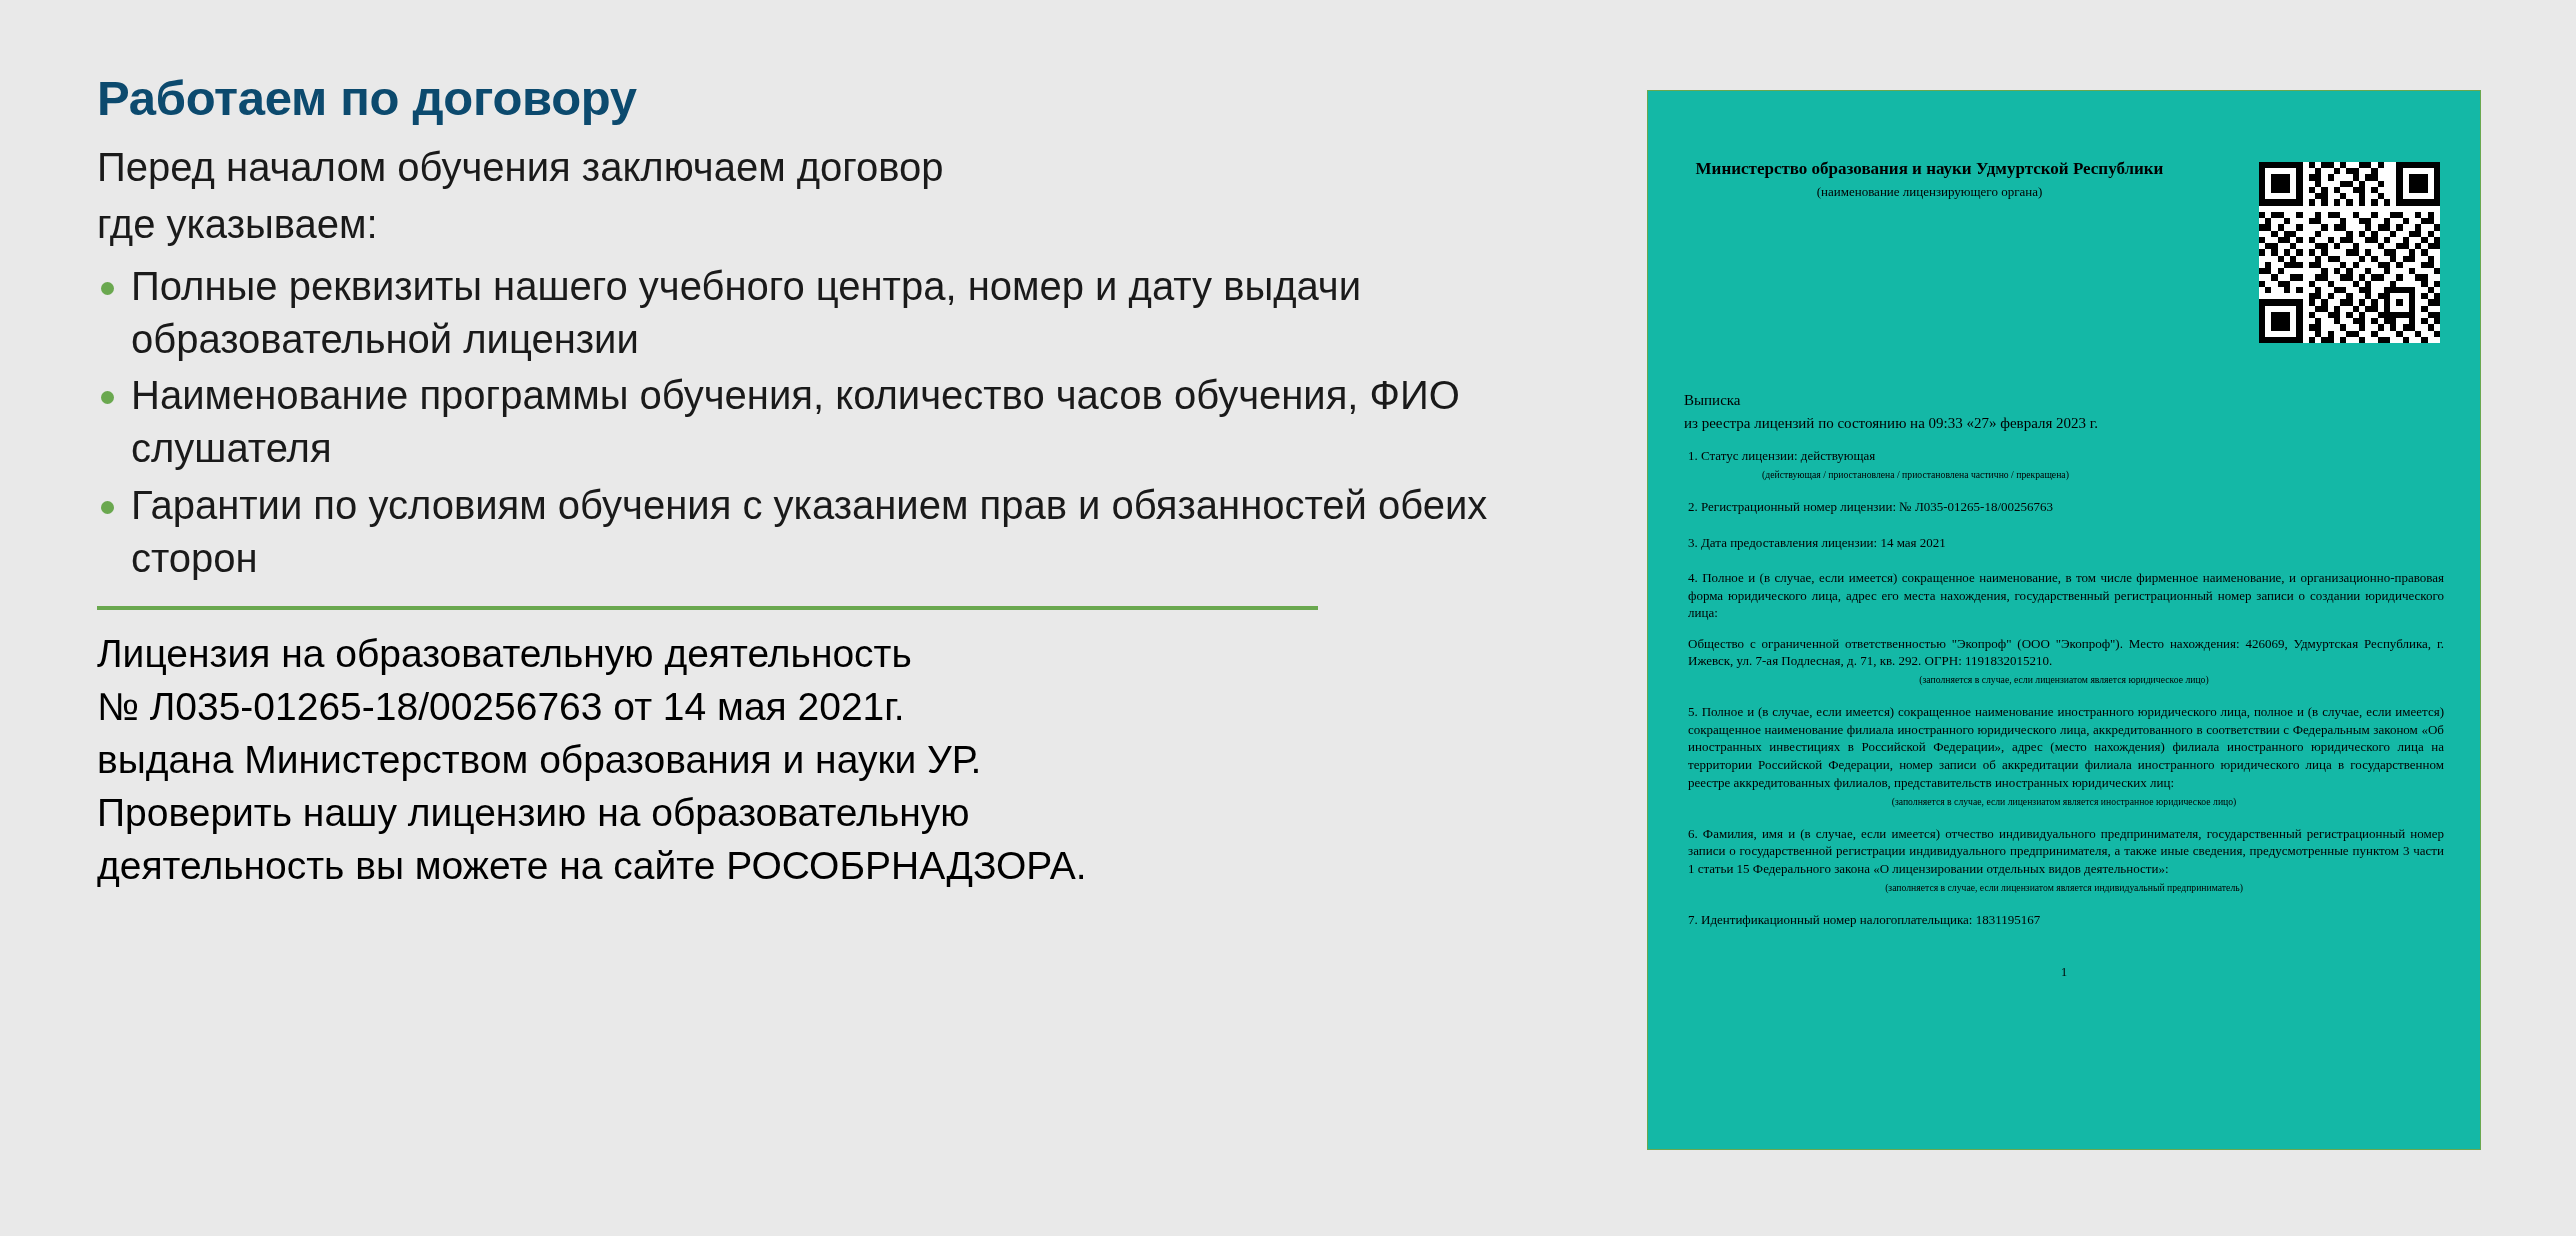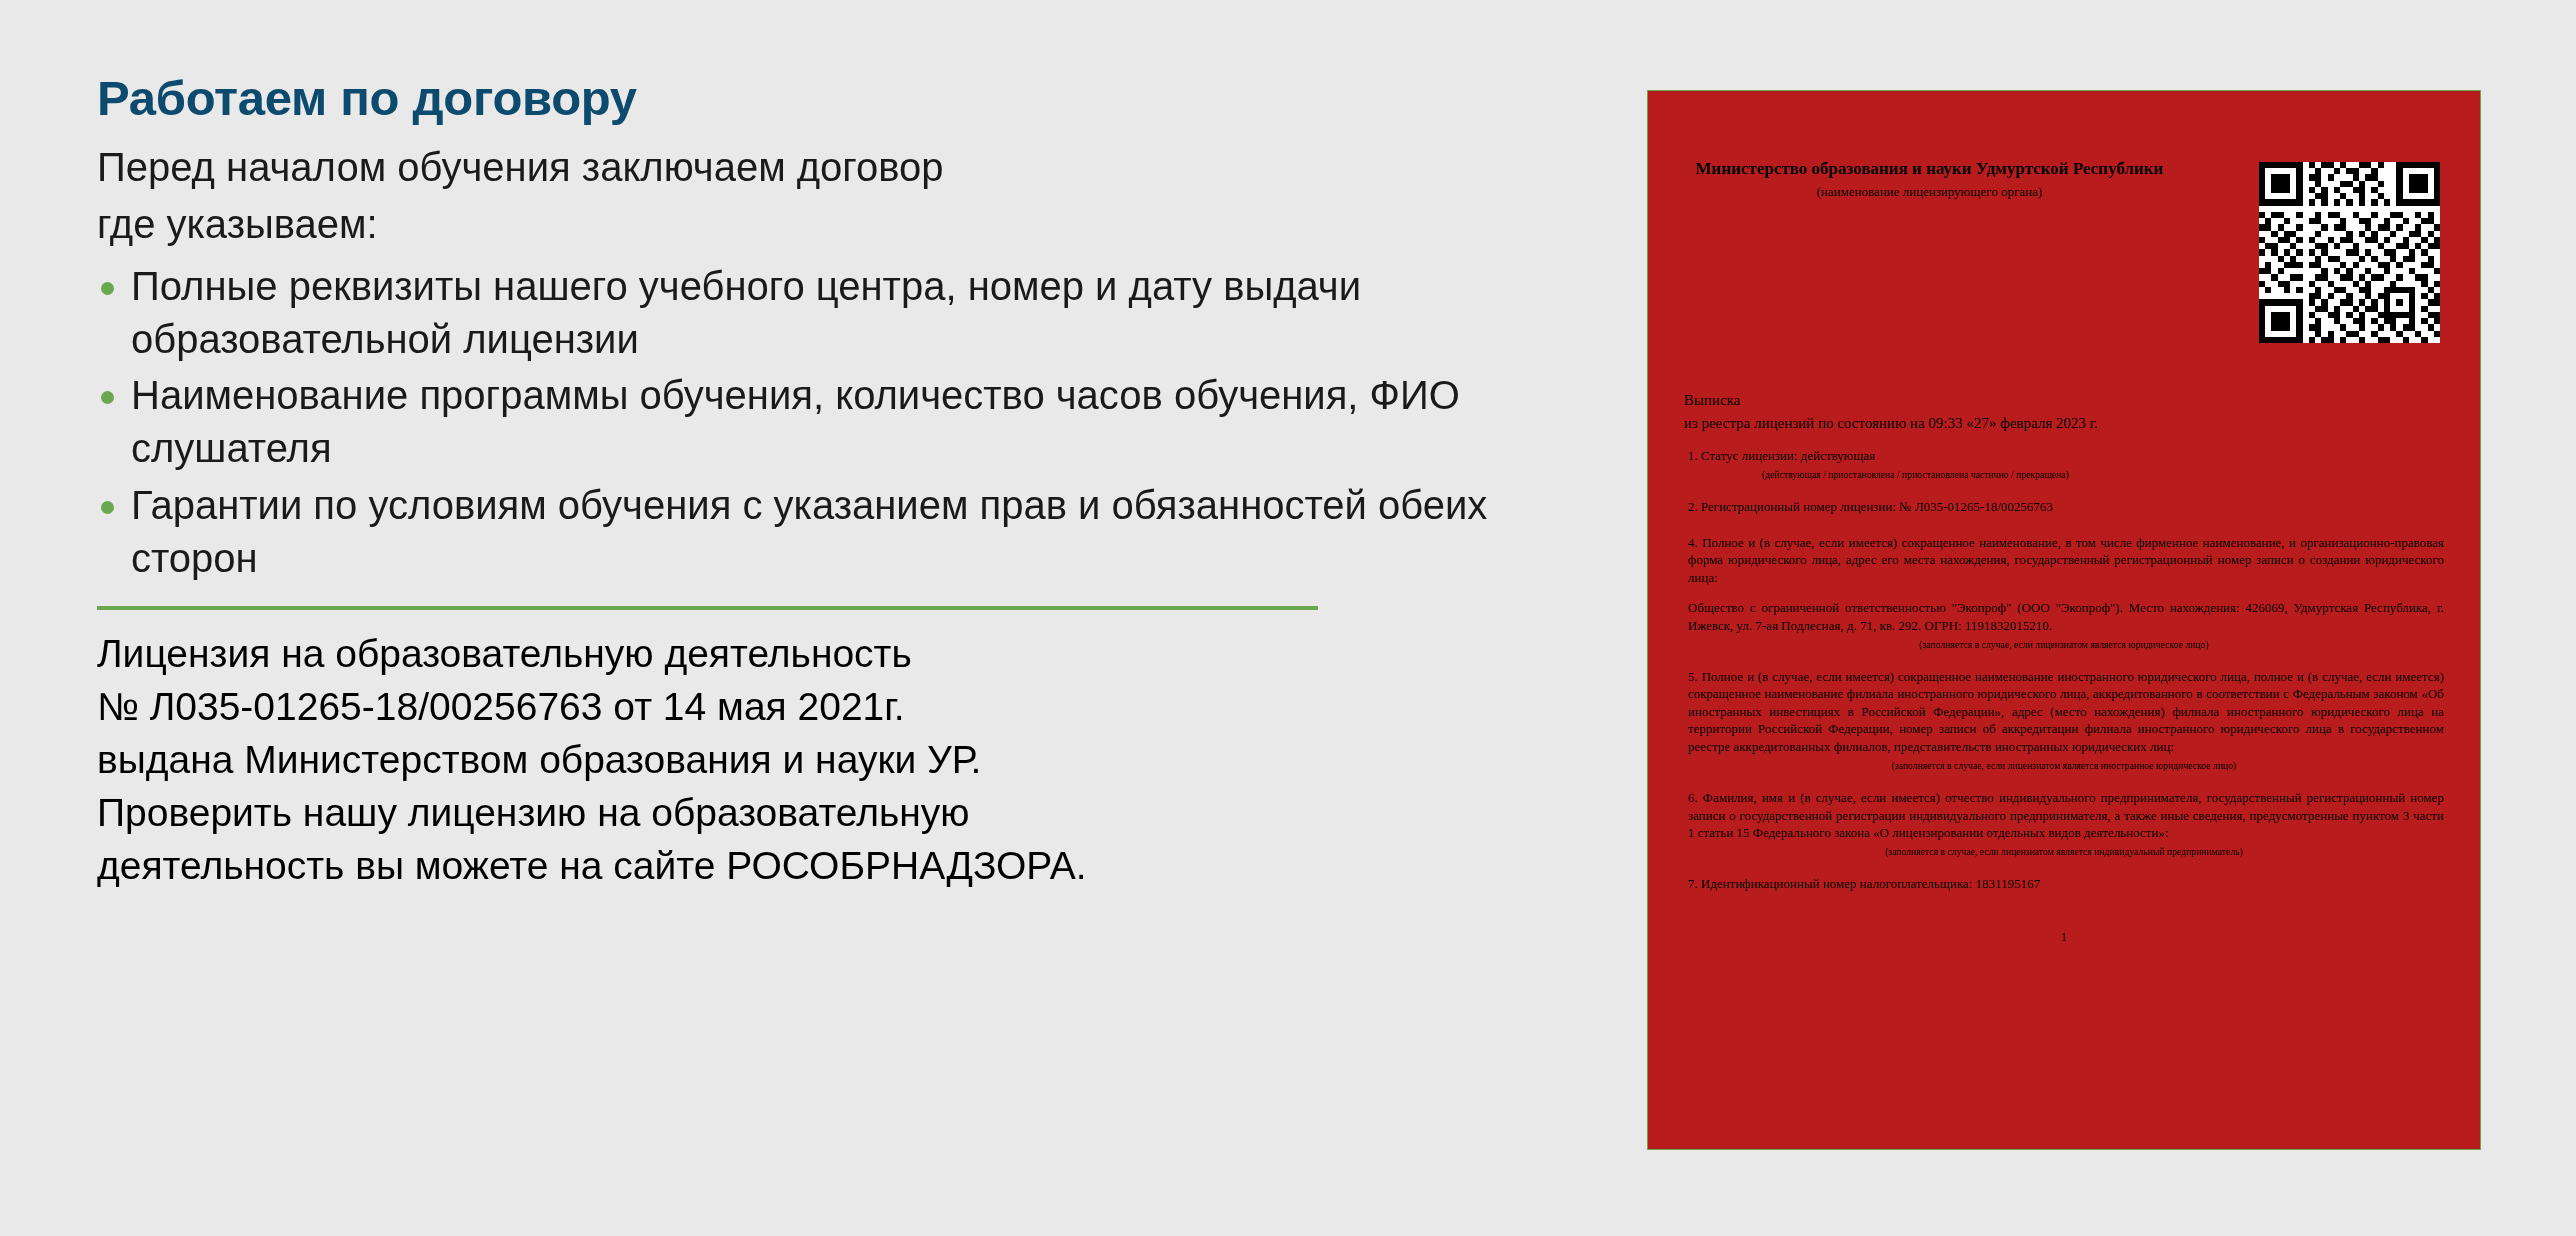--- a/index.html
+++ b/index.html
@@ -80,21 +80,21 @@
     margin: 0;
   }
 
   
   .doc-wrap {
     position: absolute;
     left: 1647px;
     top: 90px;
     width: 834px;
     height: 1060px;
-    background: #b91c1c;
+    background: #14b8a6;
     border: 1.9px solid #6aa84f;
     box-sizing: border-box;
     padding: 27px 36px 13px 36px;
     font-family: "Liberation Serif", serif;
     color: #000;
   }
   .doc-header {
     position: relative;
     min-height: 194px;
   }
@@ -435,20 +435,21 @@
     <div class="doc-title">
       <div>Выписка</div>
       <div>из реестра лицензий по состоянию на 09:33 «27» февраля 2023 г.</div>
     </div>
 
     <p class="doc-p tight">1. Статус лицензии: действующая</p>
     <p class="doc-note left-pad">(действующая / приостановлена / приостановлена частично / прекращена)</p>
 
     <p class="doc-p">2. Регистрационный номер лицензии: № Л035-01265-18/00256763</p>
 
+    <p class="doc-p">3. Дата предоставления лицензии: 14 мая 2021</p>
 
     <p class="doc-p">4. Полное и (в случае, если имеется) сокращенное наименование, в том числе фирменное наименование, и организационно-правовая форма юридического лица, адрес его места нахождения, государственный регистрационный номер записи о создании юридического лица:</p>
 
     <p class="doc-p tight">Общество с ограниченной ответственностью "Экопроф" (ООО "Экопроф"). Место нахождения: 426069, Удмуртская Республика, г. Ижевск, ул. 7-ая Подлесная, д. 71, кв. 292. ОГРН: 1191832015210.</p>
     <p class="doc-note">(заполняется в случае, если лицензиатом является юридическое лицо)</p>
 
     <p class="doc-p">5. Полное и (в случае, если имеется) сокращенное наименование иностранного юридического лица, полное и (в случае, если имеется) сокращенное наименование филиала иностранного юридического лица, аккредитованного в соответствии с Федеральным законом «Об иностранных инвестициях в Российской Федерации», адрес (место нахождения) филиала иностранного юридического лица на территории Российской Федерации, номер записи об аккредитации филиала иностранного юридического лица в государственном реестре аккредитованных филиалов, представительств иностранных юридических лиц:</p>
     <p class="doc-note">(заполняется в случае, если лицензиатом является иностранное юридическое лицо)</p>
 
     <p class="doc-p">6. Фамилия, имя и (в случае, если имеется) отчество индивидуального предпринимателя, государственный регистрационный номер записи о государственной регистрации индивидуального предпринимателя, а также иные сведения, предусмотренные пунктом 3 части 1 статьи 15 Федерального закона «О лицензировании отдельных видов деятельности»:</p>

